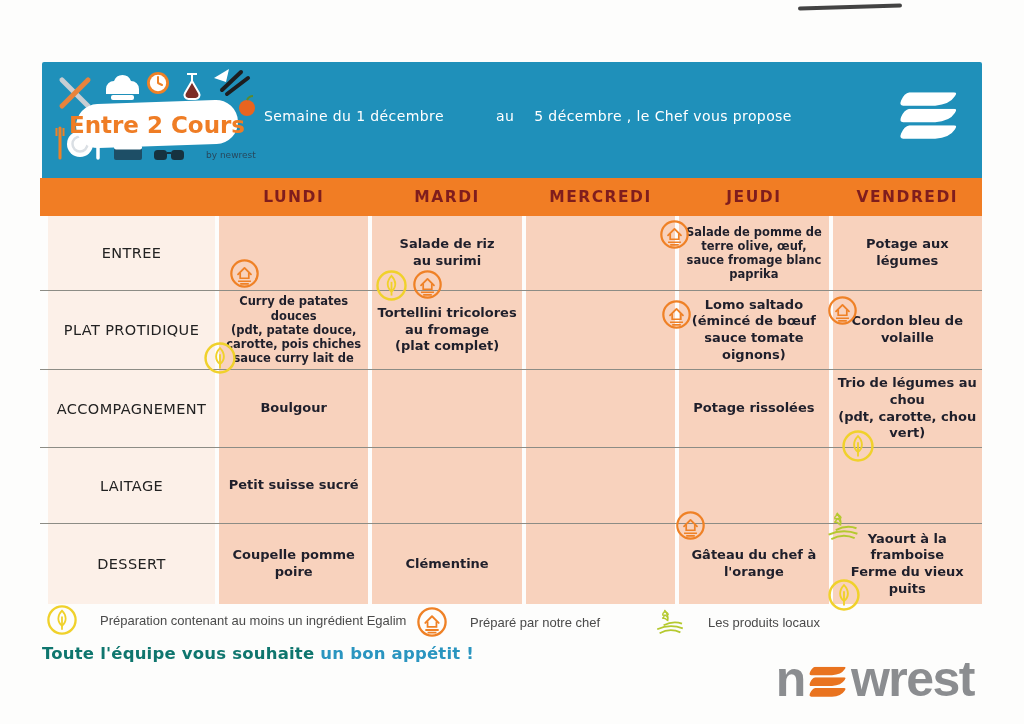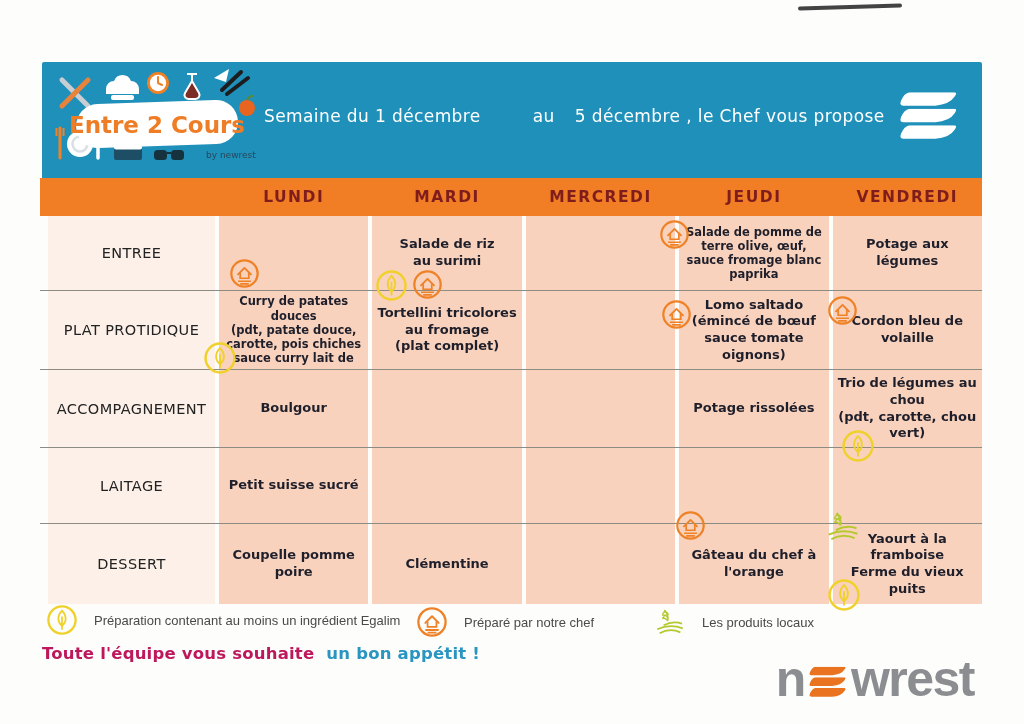--- a/index.html
+++ b/index.html
@@ -6,21 +6,21 @@
   body{
     width:1024px;height:724px;position:relative;background:#fdfdfc;
     font-family:"DejaVu Sans","Liberation Sans",sans-serif;overflow:hidden;
   }
   .scan-mark{position:absolute;left:798px;top:5px;width:104px;height:4px;background:#222;transform:rotate(-1.6deg);border-radius:2px;opacity:.85;}
 
   
   .band{position:absolute;left:42px;top:62px;width:940px;height:140px;background:#1f90ba;border-radius:2px;}
   .logo{position:absolute;left:12px;top:4px;width:205px;height:100px;}
   .week{position:absolute;left:222px;top:0;height:108px;display:flex;align-items:center;color:#fff;
-        font-size:17px;letter-spacing:.4px;}
+        font-size:14px;letter-spacing:.4px;}
   .week .p1{margin-left:0;}
   .week .au{margin:0 20px 0 52px;}
   .newrest-mark{position:absolute;right:22px;top:22px;}
 
   
   .dayhead{position:absolute;left:40px;top:178px;width:942px;height:38px;background:#f17d24;
            display:grid;grid-template-columns:175px repeat(5,1fr);column-gap:4px;align-items:center;}
   .dh{color:#7f1d1d;font-weight:bold;font-size:15.5px;letter-spacing:1.5px;text-align:center;}
 
   
@@ -36,31 +36,31 @@
        font-size:14.5px;color:#222;letter-spacing:.4px;font-family:"DejaVu Sans",sans-serif;margin-left:8px;}
   .cell{background:#f8d2bd;position:relative;display:flex;align-items:center;justify-content:center;
         padding:2px 4px;}
   .cell-text{font-weight:bold;color:#1f1f2b;font-size:13px;line-height:1.28;text-align:center;white-space:pre-line;}
   .cell-text.dense{font-size:11.5px;line-height:1.24;}
   .cicon{position:absolute;width:31px;height:31px;z-index:3;}
   .cicon svg{width:100%;height:100%;display:block;}
 
   
   .legend{position:absolute;left:40px;top:602px;width:942px;height:40px;font-family:"Liberation Sans",sans-serif;}
-  .lg-item{position:absolute;display:flex;align-items:center;gap:16px;color:#4a4a4a;font-size:13px;}
+  .lg-item{position:absolute;display:flex;align-items:center;gap:22px;color:#4a4a4a;font-size:13px;}
   .lg-item .licon{width:32px;height:32px;flex:0 0 auto;}
   .lg-item .licon svg{width:100%;height:100%;display:block;}
   .lg-1{left:6px;top:2px;}
   .lg-2{left:376px;top:4px;}
   .lg-3{left:614px;top:4px;}
 
   
   .footer-msg{position:absolute;left:42px;top:644px;font-size:16.5px;font-weight:bold;letter-spacing:.2px;}
-  .footer-msg .o{color:#be185d;}
-  .footer-msg .b{color:#2a95c0;margin-left:6px;}
+  .footer-msg .o{color:#0f766e;}
+  .footer-msg .b{color:#2a95c0;margin-left:0;}
   .brand{position:absolute;right:50px;bottom:16px;display:flex;align-items:center;
          font-family:"Liberation Sans",sans-serif;font-weight:600;font-size:50px;color:#8b8d90;letter-spacing:-1.5px;}
   .brand .emark{width:40px;height:34px;margin:6px 3px 0 3px;}
   .brand .emark svg{width:100%;height:100%;display:block;}
 </style>
 </head>
 <body>
 
 <svg width="0" height="0" style="position:absolute">
   <defs>

